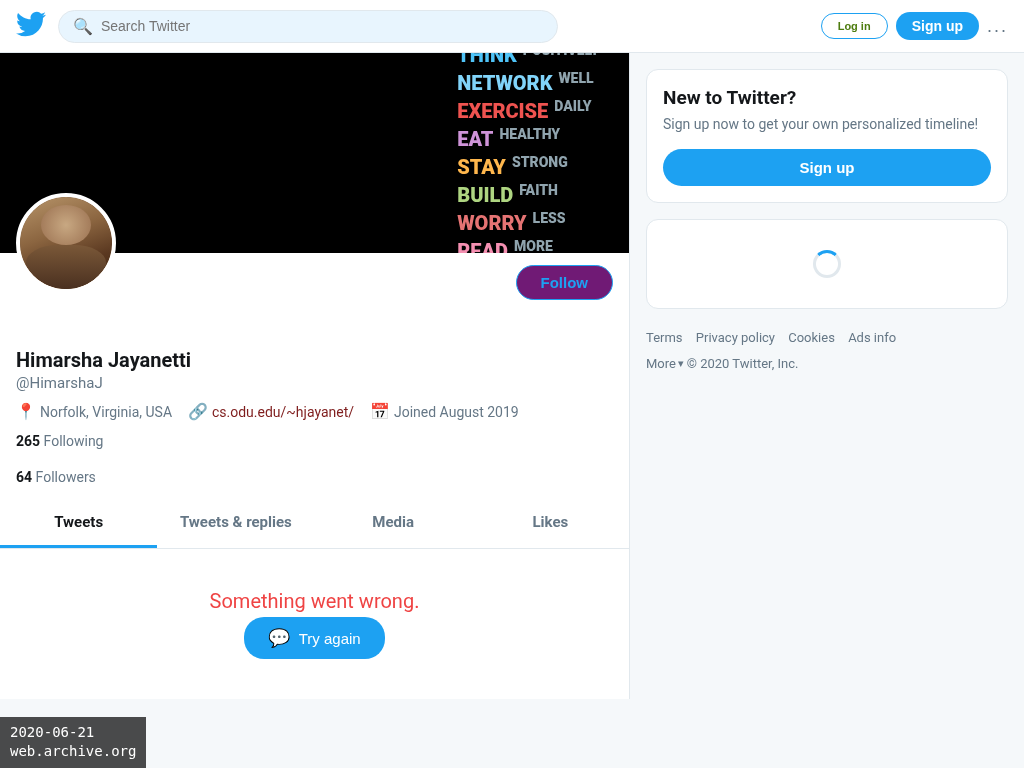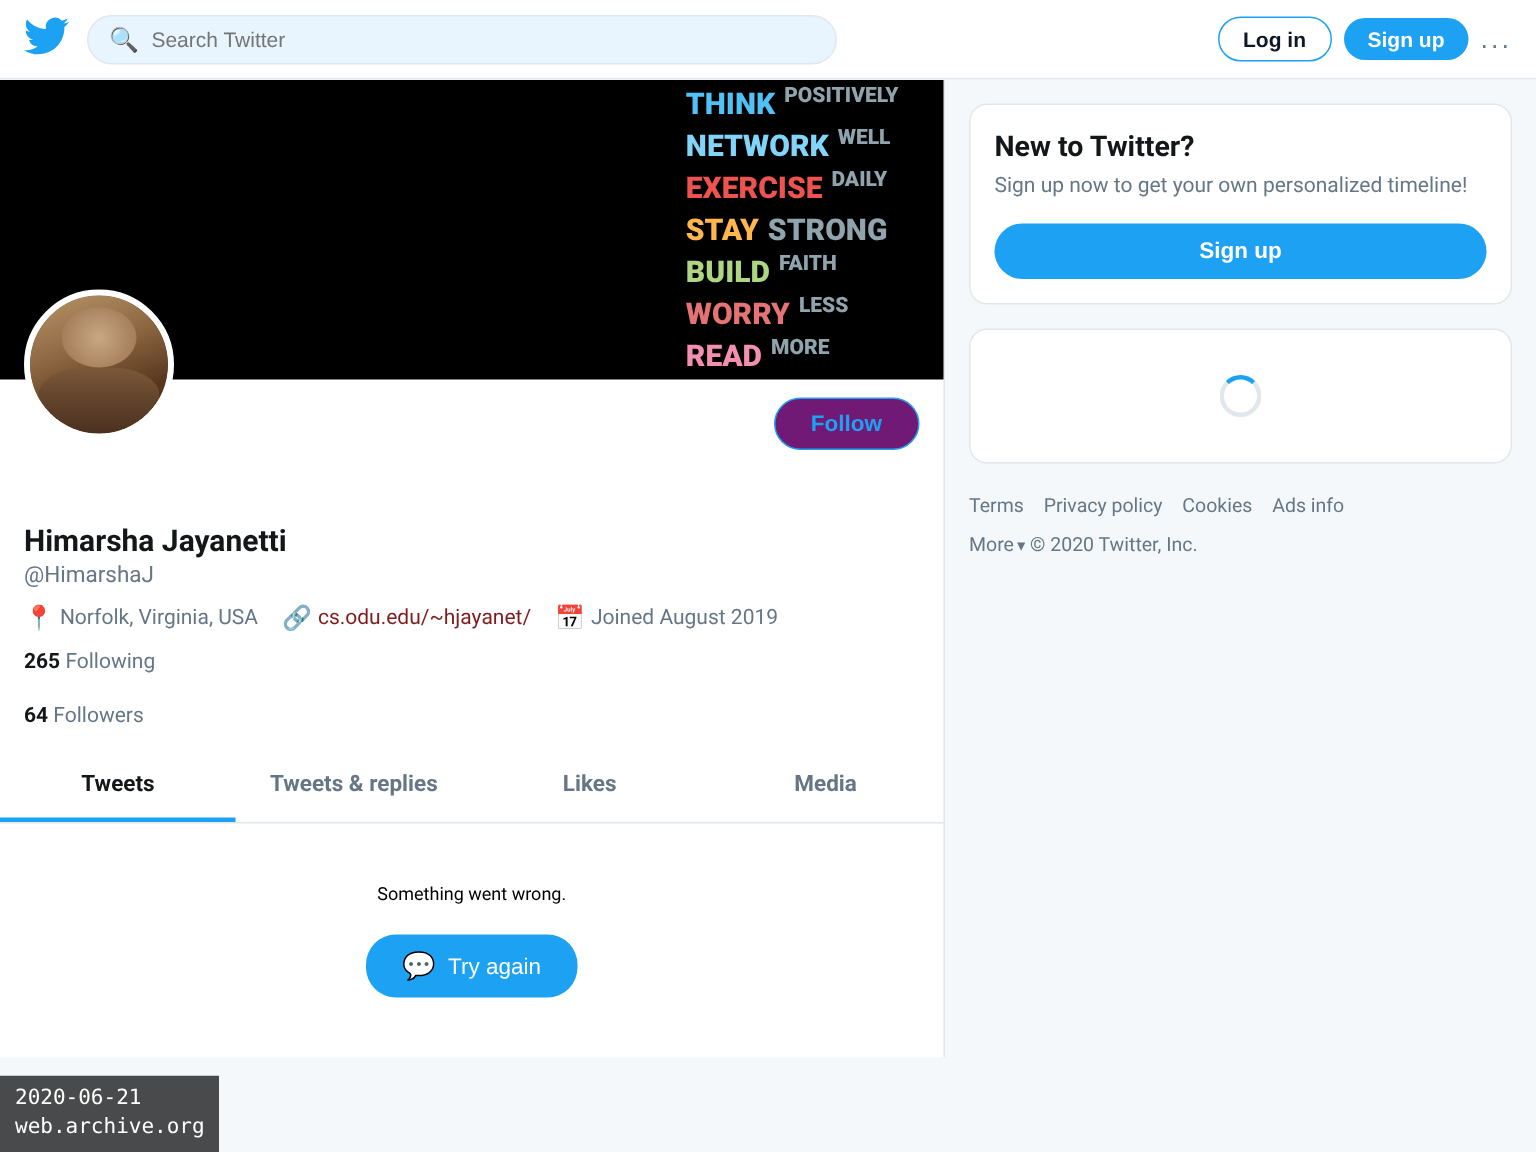--- a/index.html
+++ b/index.html
@@ -18,22 +18,22 @@
       display: flex; align-items: center; gap: 8px;
       background: #e8f5fe; border: 1px solid #e1e8ed; border-radius: 20px;
       padding: 6px 14px;
     }
     .search-bar input {
       border: none; background: transparent; outline: none;
       font-size: 14px; color: #657786; width: 100%;
     }
     .header-actions { margin-left: auto; display: flex; align-items: center; gap: 8px; }
     .btn-login {
-      border: 1px solid #1da1f2; color: #0f172a; background: white;
-      border-radius: 20px; padding: 6px 16px; font-size: 14px; font-weight: bold; cursor: pointer;
+      border: 1px solid #1da1f2; color: #4d7c0f; background: white;
+      border-radius: 20px; padding: 6px 16px; font-size: 11px; font-weight: bold; cursor: pointer;
     }
     .btn-signup {
       background: #1da1f2; color: white; border: none;
       border-radius: 20px; padding: 6px 16px; font-size: 14px; font-weight: bold; cursor: pointer;
     }
     .btn-more {
       background: none; border: none; cursor: pointer; color: #657786; font-size: 18px; letter-spacing: 2px;
     }
 
     
@@ -58,21 +58,21 @@
     .word-positively { color: #90a4ae; font-size: 14px; }
     .word-network { color: #81d4fa; }
     .word-well { color: #90a4ae; font-size: 14px; }
     .word-exercise { color: #ef5350; }
     .word-daily { color: #90a4ae; font-size: 14px; }
     .word-eat { color: #ce93d8; }
     .word-healthy { color: #90a4ae; font-size: 14px; }
     .word-work { color: #ff7043; }
     .word-hard { color: #90a4ae; font-size: 14px; }
     .word-stay { color: #ffb74d; }
-    .word-strong { color: #90a4ae; font-size: 20px; text-align: right; }
+    .word-strong { color: #90a4ae; font-size: 14px; text-align: right; }
     .word-build { color: #aed581; }
     .word-faith { color: #90a4ae; font-size: 14px; }
     .word-worry { color: #e57373; }
     .word-less { color: #90a4ae; font-size: 14px; }
     .word-read { color: #f48fb1; }
     .word-more { color: #90a4ae; font-size: 14px; }
 
     
     .profile-section { padding: 12px 16px 0; position: relative; }
     .avatar-container {
@@ -111,21 +111,21 @@
     .tabs { display: flex; border-bottom: 1px solid #e1e8ed; margin-top: 14px; }
     .tab {
       flex: 1; text-align: center; padding: 14px; font-size: 15px;
       color: #657786; cursor: pointer; font-weight: bold;
       border-bottom: 3px solid transparent;
     }
     .tab.active { color: #14171a; border-bottom-color: #1da1f2; }
 
     
     .error-section { padding: 40px 16px; text-align: center; }
-    .error-text { color: #000000; font-size: 12px; margin-bottom: 20px; }
+    .error-text { color: #ef4444; font-size: 20px; margin-bottom: 4px; }
     .try-again-btn {
       background: #1da1f2; color: white; border: none;
       border-radius: 20px; padding: 10px 24px; font-size: 15px; cursor: pointer;
       display: inline-flex; align-items: center; gap: 8px;
     }
     .try-again-icon { font-size: 18px; }
 
     
     .sidebar { flex: 1; padding: 16px; }
     .signup-card {
@@ -193,20 +193,24 @@
             <span class="word-think">THINK</span>
             <span class="word-positively">POSITIVELY</span>
           </div>
         <div class="cover-line">
             <span class="word-network">NETWORK</span>
             <span class="word-well">WELL</span>
           </div>
         <div class="cover-line">
             <span class="word-exercise">EXERCISE</span>
             <span class="word-daily">DAILY</span>
+          </div>
+        <div class="cover-line">
+            <span class="word-eat">EAT</span>
+            <span class="word-healthy">HEALTHY</span>
           </div>
         <div class="cover-line">
             <span class="word-stay">STAY</span>
             <span class="word-strong">STRONG</span>
           </div>
         <div class="cover-line">
             <span class="word-build">BUILD</span>
             <span class="word-faith">FAITH</span>
           </div>
         <div class="cover-line">
@@ -263,22 +267,22 @@
         <div>
           <span class="stat-count">64</span>
           <span class="stat-label">Followers</span>
         </div>
       </div>
     </div>
 
     <div class="tabs">
       <div class="tab active">Tweets</div>
       <div class="tab">Tweets &amp; replies</div>
+      <div class="tab">Media</div>
       <div class="tab">Likes</div>
-      <div class="tab">Media</div>
     </div>
 
     <div class="error-section">
       <p class="error-text">Something went wrong.</p>
       <button class="try-again-btn">
         <span class="try-again-icon">💬</span>
         <span>Try again</span>
       </button>
     </div>
 

